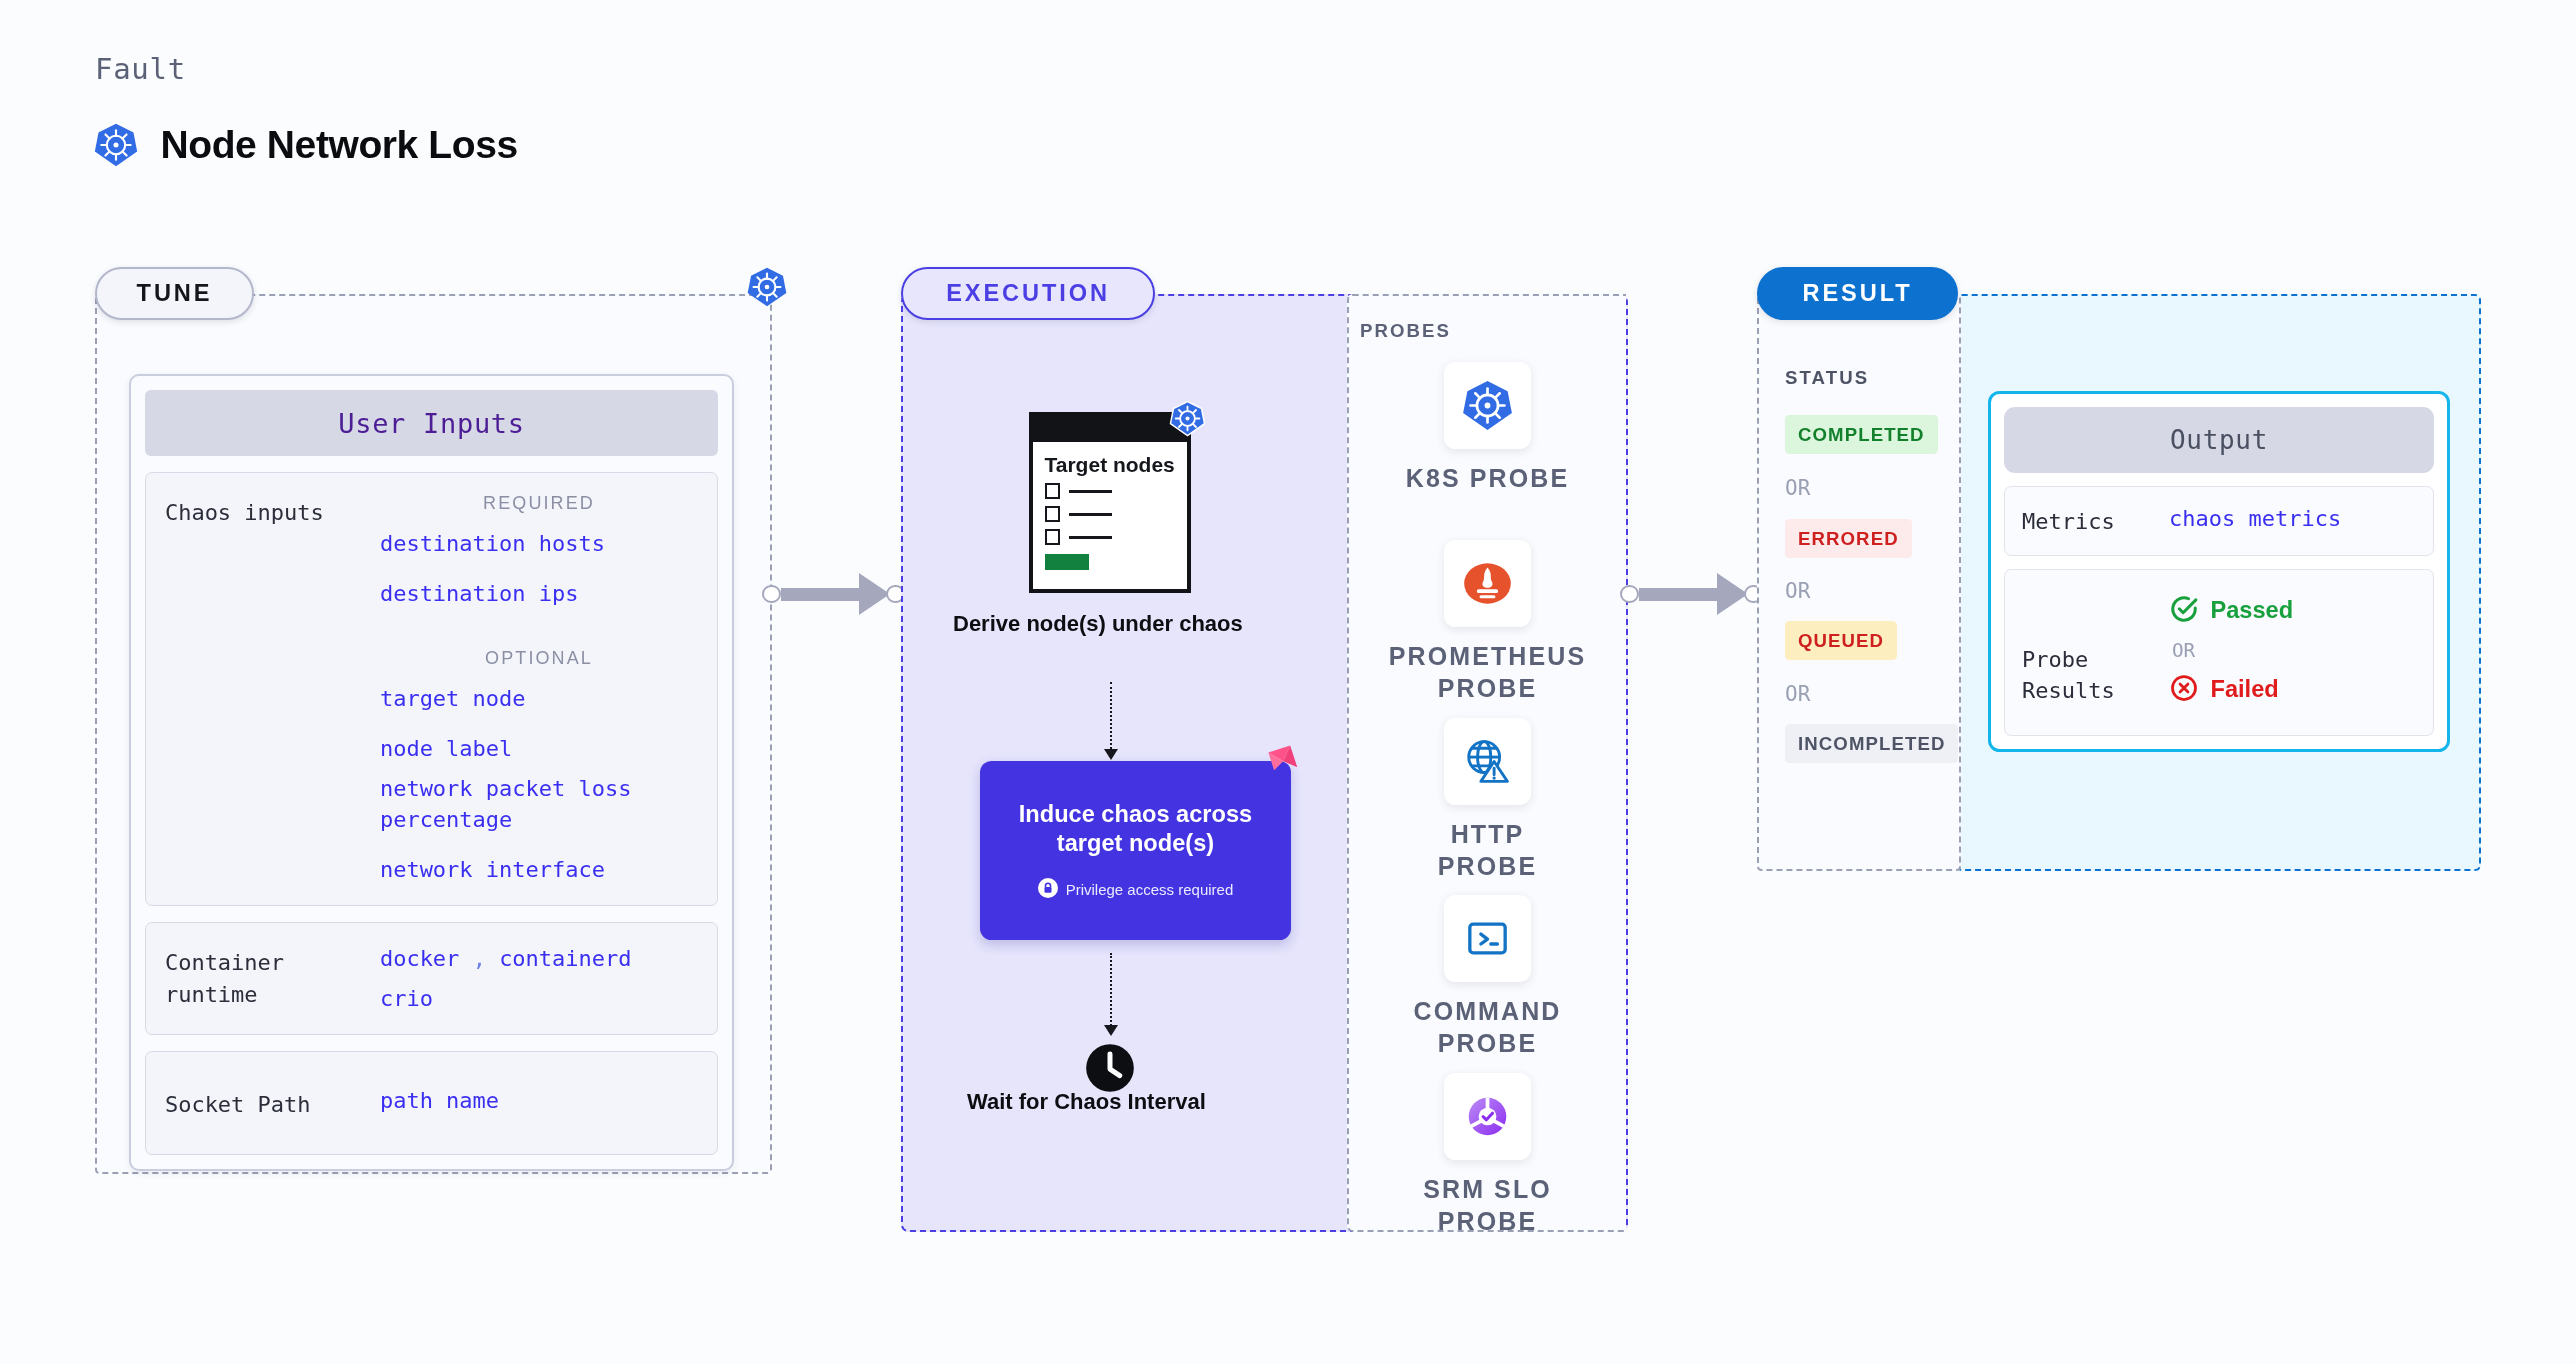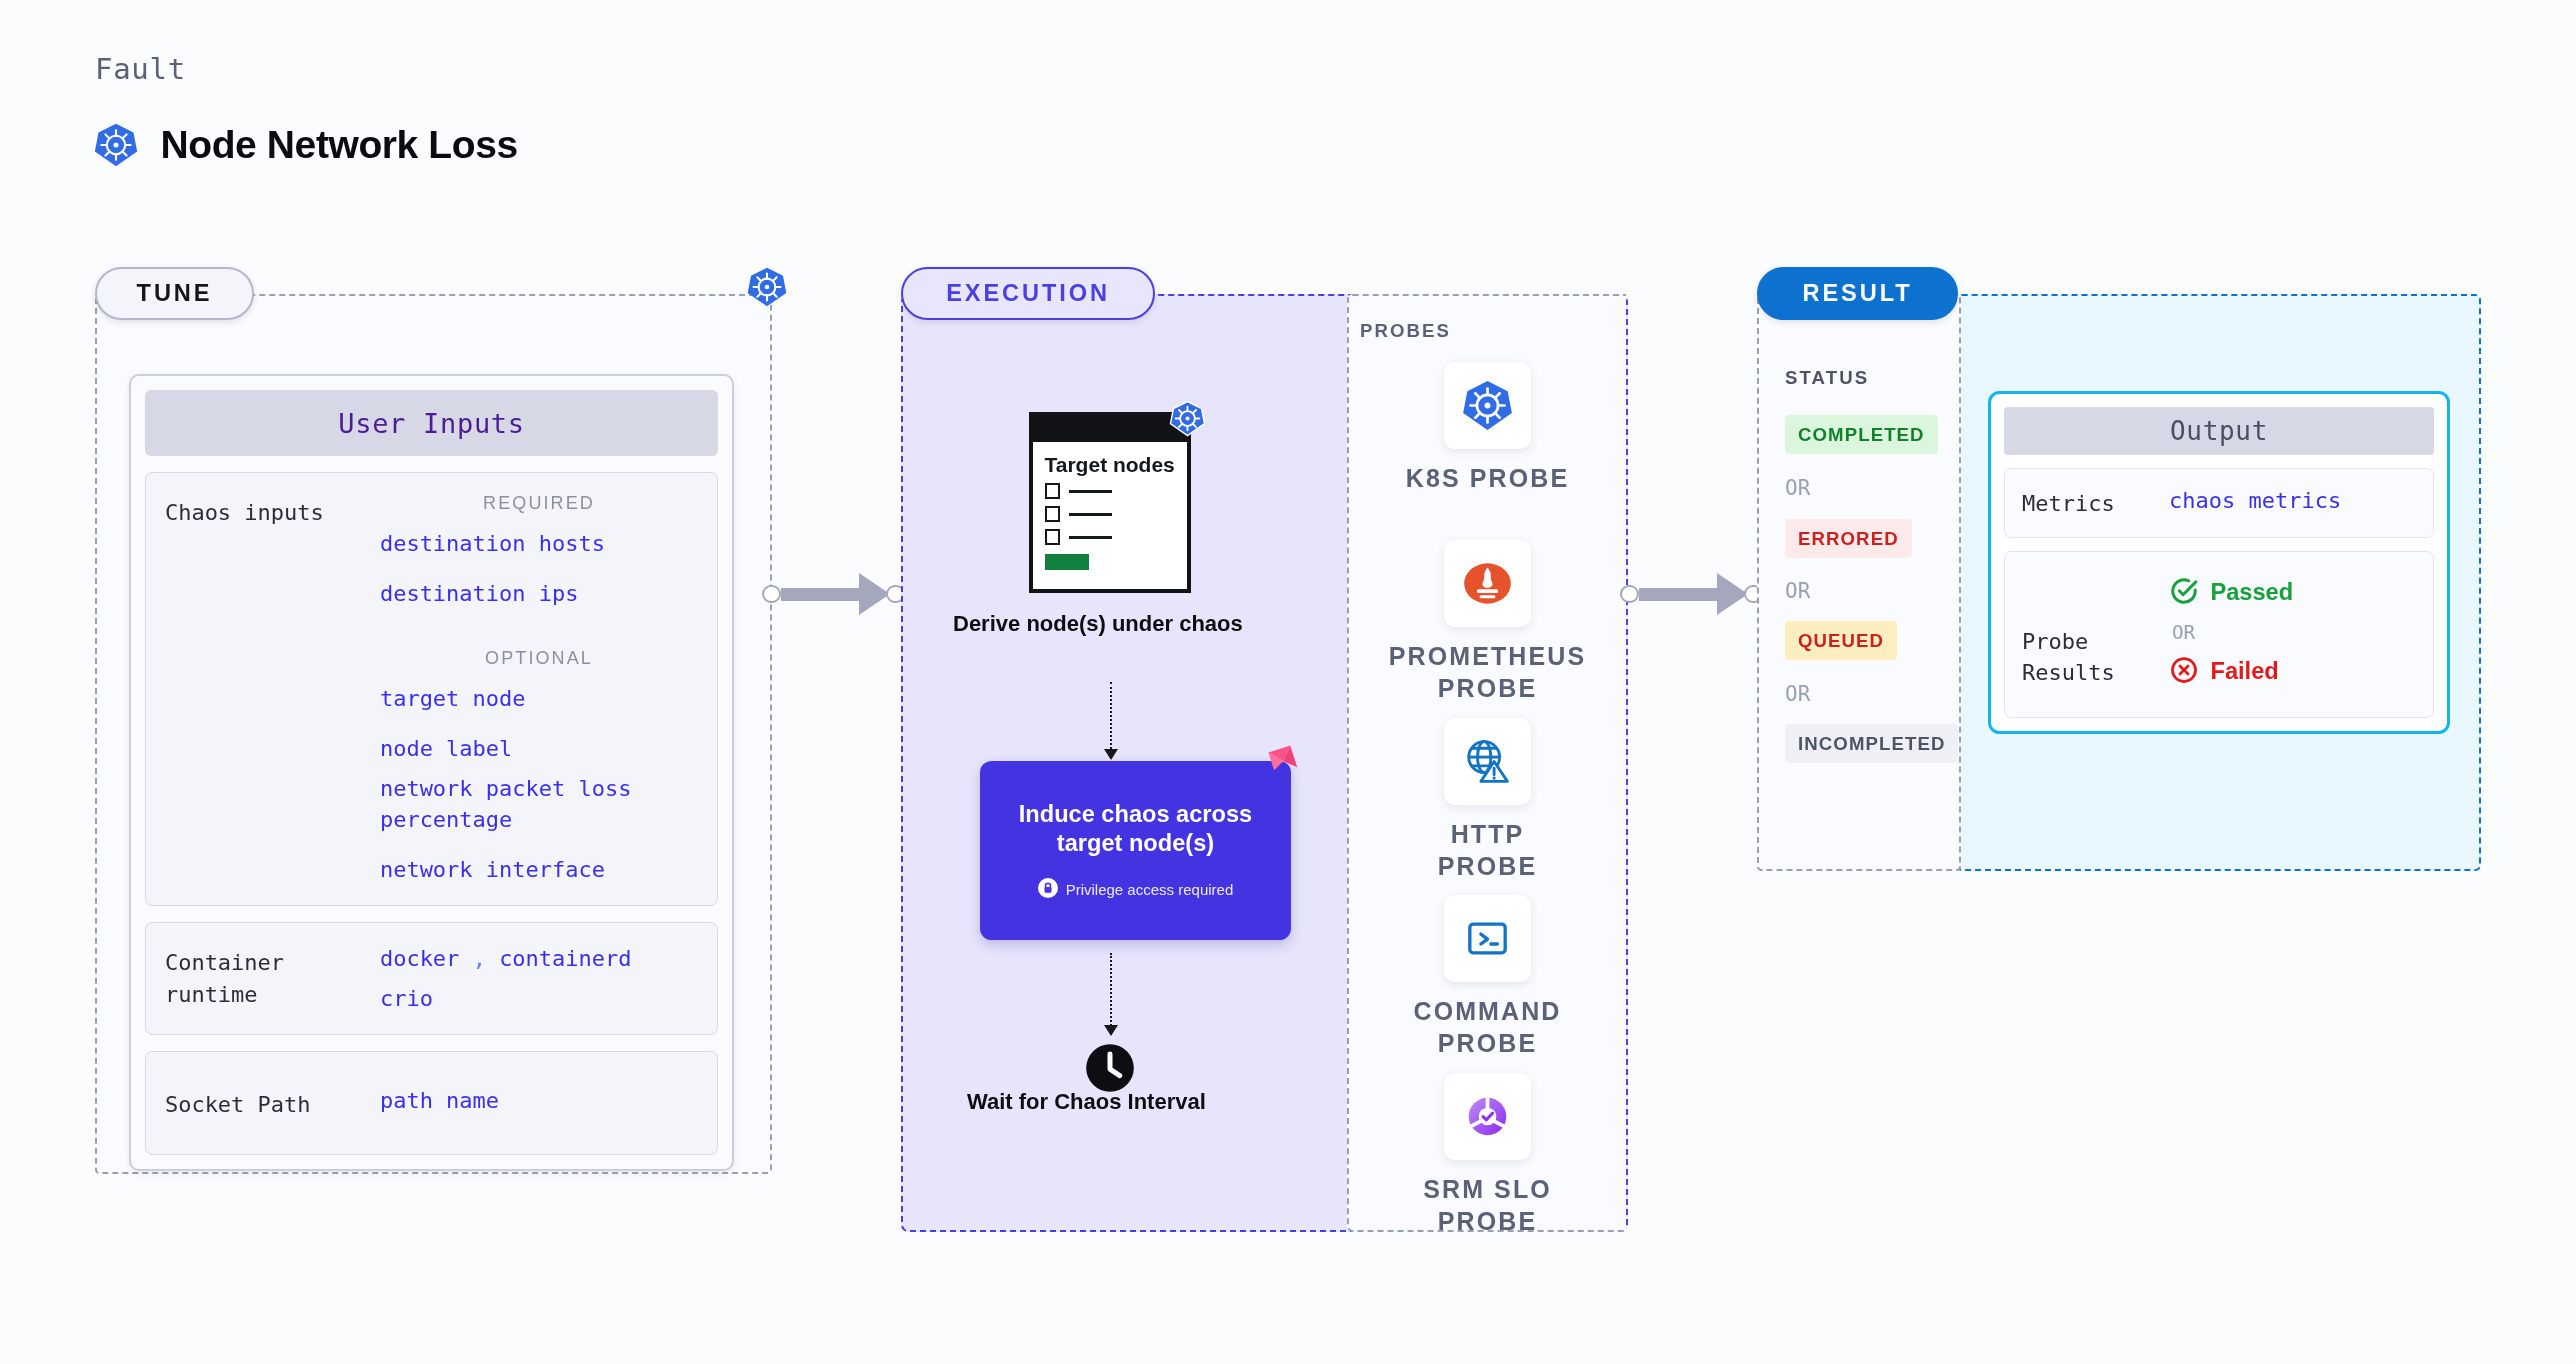--- a/index.html
+++ b/index.html
@@ -194,21 +194,21 @@
     position: absolute; left: 1785px;
     font-size: 21px; color: #9aa0b4;
   }
 
   
   .out-card {
     position: absolute; left: 1988px; top: 391px; width: 462px;
     background: #ffffff; border: 3.6px solid #13b5ea; border-radius: 11.5px; padding: 13px;
   }
   .out-head {
-    background: #d7d8e6; border-radius: 4px; height: 48px;
+    background: #d7d8e6; border-radius: 11px; height: 66px;
     display: flex; align-items: center; justify-content: center;
     font-size: 26px; color: #4a4f62; letter-spacing: 0.7px;
   }
   .out-row {
     margin-top: 13px; border: 1.4px solid #e0e3ec; border-radius: 7.2px;
     background: #fafbfe; display: flex; padding: 18.6px 17px;
   }
   .out-row .olabel {
     width: 147px; flex: none; font-size: 22px; color: #2b2e3a; line-height: 1.42;
   }

